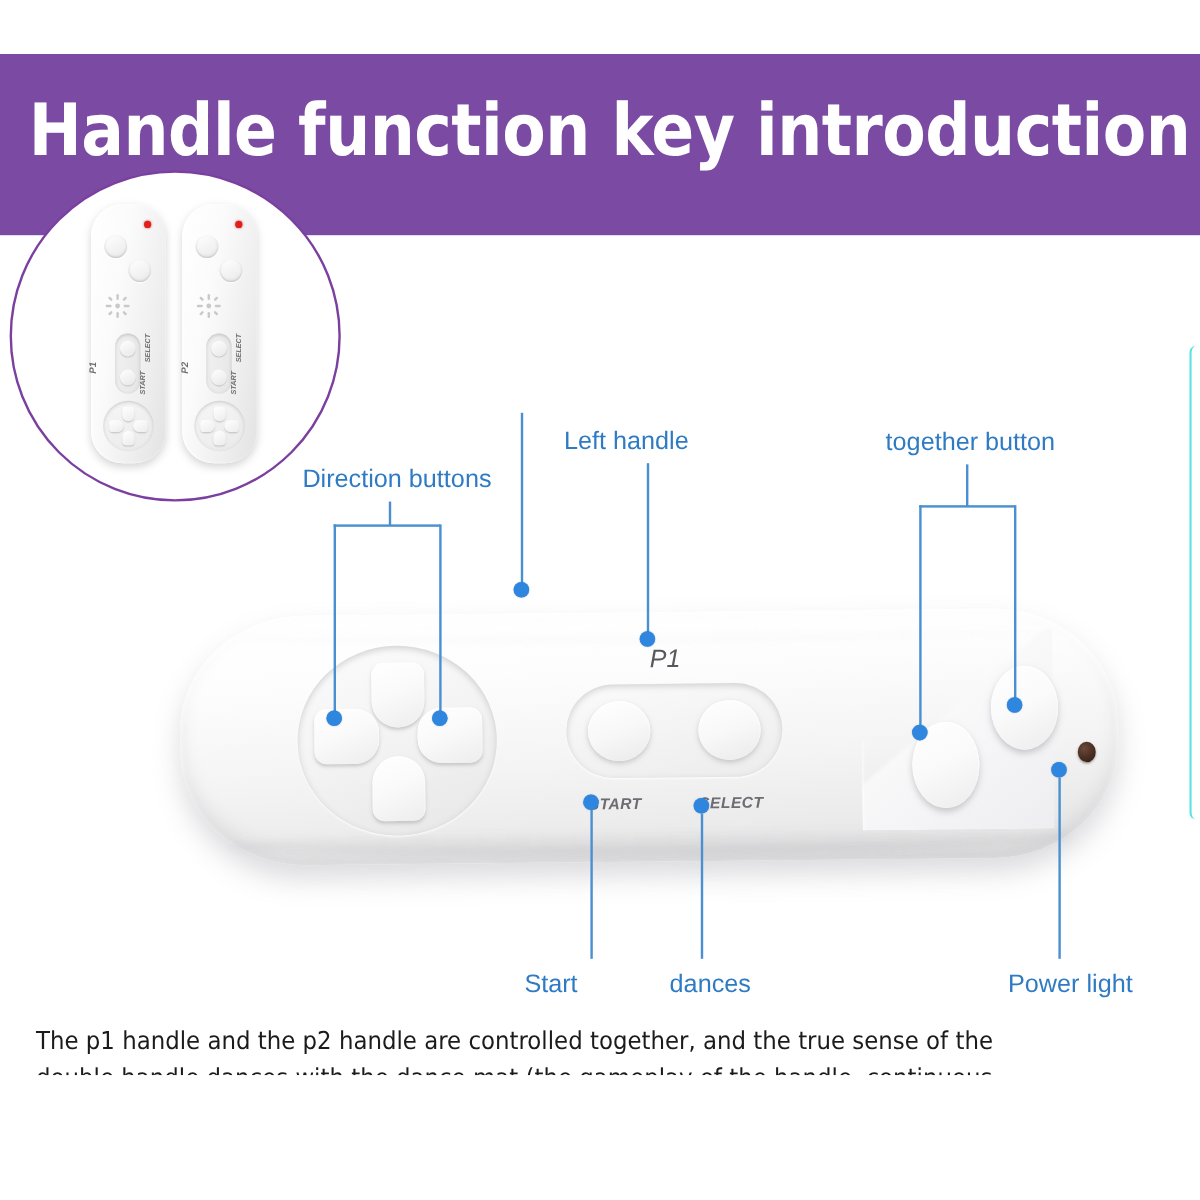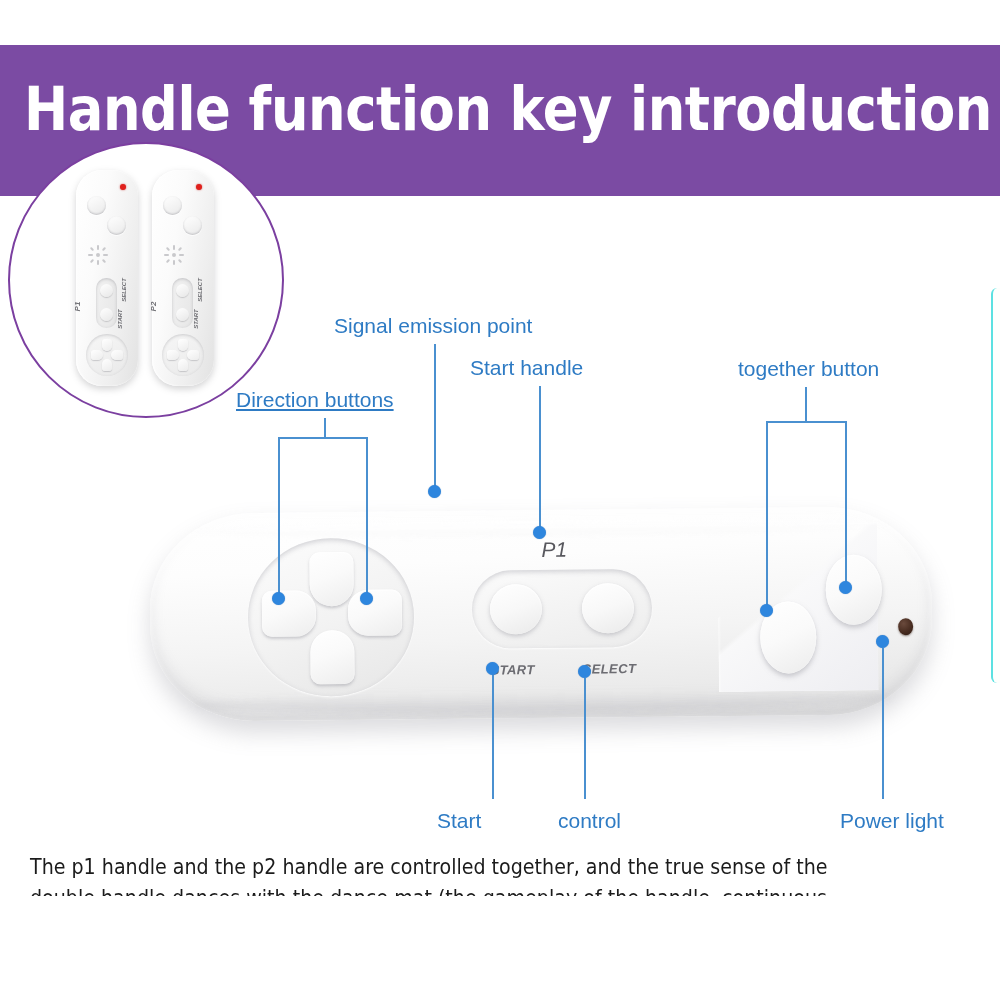--- a/index.html
+++ b/index.html
@@ -444,51 +444,50 @@
     <div class="device-label p1">P1</div>
     <div class="device-label start-txt">START</div>
     <div class="device-label select-txt">SELECT</div>
 
     <div class="fn-panel"></div>
     <div class="fn-btn top"></div>
     <div class="fn-btn bottom"></div>
     <div class="power-led"></div>
   </div>
 
-  <div class="callout" style="left:334px; top:314px;">Signal emission point</div>
   <div class="leader v" style="left:434px; top:344px; height:144px;"></div>
   <div class="dot" style="left:428px; top:485px;"></div>
 
-  <div class="callout" style="left:470px; top:356px;">Start handle</div>
+  <div class="callout" style="left:470px; top:356px;">Left handle</div>
   <div class="leader v" style="left:539px; top:386px; height:143px;"></div>
   <div class="dot" style="left:533px; top:526px;"></div>
 
   <div class="callout" style="left:738px; top:357px;">together button</div>
   <div class="leader v" style="left:805px; top:387px; height:35px;"></div>
   <div class="leader h" style="left:766px; top:421px; width:80px;"></div>
   <div class="leader v" style="left:766px; top:421px; height:186px;"></div>
   <div class="dot" style="left:760px; top:604px;"></div>
   <div class="leader v" style="left:845px; top:421px; height:164px;"></div>
   <div class="dot" style="left:839px; top:581px;"></div>
 
-  <div class="callout" style="left:236px; top:388px;text-decoration:underline;">Direction buttons</div>
+  <div class="callout" style="left:252px; top:388px;">Direction buttons</div>
   <div class="leader v" style="left:324px; top:418px; height:20px;"></div>
   <div class="leader h" style="left:278px; top:437px; width:89px;"></div>
   <div class="leader v" style="left:278px; top:437px; height:158px;"></div>
   <div class="dot" style="left:272px; top:592px;"></div>
   <div class="leader v" style="left:366px; top:437px; height:158px;"></div>
   <div class="dot" style="left:360px; top:592px;"></div>
 
   <div class="dot" style="left:486px; top:662px;"></div>
   <div class="leader v" style="left:492px; top:675px; height:124px;"></div>
   <div class="callout" style="left:437px; top:809px;">Start</div>
 
   <div class="dot" style="left:578px; top:665px;"></div>
   <div class="leader v" style="left:584px; top:678px; height:121px;"></div>
-  <div class="callout" style="left:558px; top:809px;">control</div>
+  <div class="callout" style="left:558px; top:809px;">dances</div>
 
   <div class="dot" style="left:876px; top:635px;"></div>
   <div class="leader v" style="left:882px; top:648px; height:151px;"></div>
   <div class="callout" style="left:840px; top:809px;text-align:center;">Power light</div>
 
   <div class="edge-sliver"></div>
 
   <div class="description">The p1 handle and the p2 handle are controlled together, and the true sense of the double handle dances with the dance mat (the gameplay of the handle, continuous shaking up, down, left and right to control, don't throw the handle)</div>
 
 </div>

